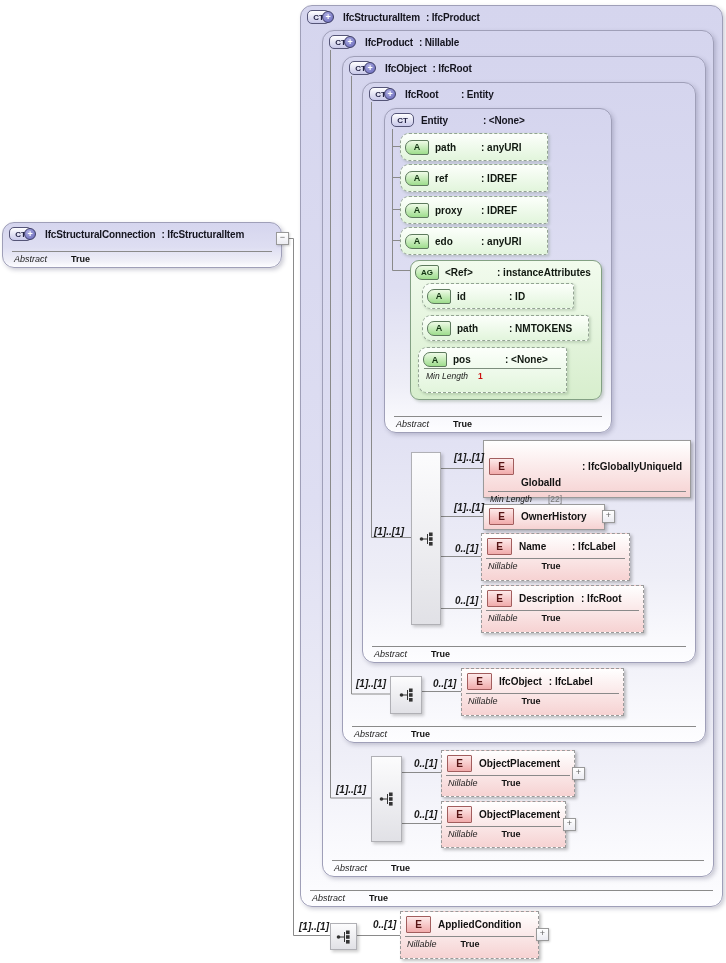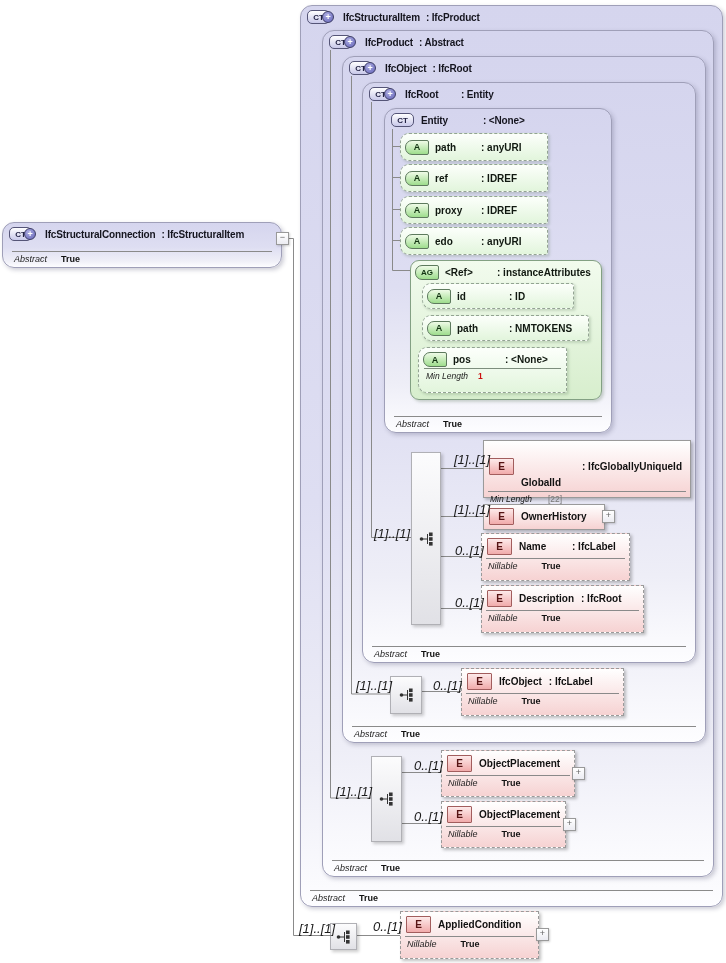--- a/index.html
+++ b/index.html
@@ -6,21 +6,21 @@
   .stage{position:relative;width:726px;height:963px;background:#fff;
          font-family:"Liberation Sans",sans-serif;overflow:hidden;}
 
   
   .ct-box{position:absolute;border:1px solid #9f9fb8;border-radius:12px;
           background:linear-gradient(180deg,#d5d5ee 0%,#dedef2 55%,#eeeef7 85%,#fdfdff 100%);
           box-shadow:2px 2px 4px rgba(90,90,120,.30);}
   .ct-head{display:flex;align-items:center;gap:6px;padding:4px 0 0 6px;
            font-size:10px;font-weight:bold;color:#15151f;letter-spacing:-0.15px;white-space:nowrap;}
   .ct-foot{position:absolute;left:9px;right:9px;bottom:3px;border-top:1px solid #8a8a8a;
-           padding:2px 0 0 2px;font-size:9px;display:flex;gap:14px;white-space:nowrap;}
+           padding:2px 0 0 2px;font-size:9px;display:flex;gap:24px;white-space:nowrap;}
   .lbl-i{font-style:italic;color:#222;font-weight:normal;}
   .val-b{font-weight:bold;color:#111;}
   .w50{min-width:50px;display:inline-block;}
   .w56{min-width:56px;display:inline-block;}
 
   
   .ct-icon{position:relative;display:inline-flex;width:30px;height:14px;flex:0 0 auto;}
   .ct-rect{width:21px;height:12px;border:1px solid #555577;border-radius:5px;
            background:linear-gradient(#ffffff,#c9c9ea);font-size:8px;font-weight:bold;color:#222244;
            display:flex;align-items:center;justify-content:center;}
@@ -69,21 +69,21 @@
   .nil-row{margin:1px 4px 0 4px;border-top:1px solid #8a8a8a;padding:2px 0 0 2px;
            font-size:9px;display:flex;gap:24px;}
 
   
   .seq-box{position:absolute;border:1px solid #b0b0b5;
            background:linear-gradient(180deg,#fcfcfd,#e1e1e6);
            box-shadow:2px 2px 3px rgba(0,0,0,.20);
            display:flex;align-items:center;justify-content:center;}
 
   
-  .card{position:absolute;font-size:13px;font-style:italic;font-weight:normal;color:#1a1a1a;white-space:nowrap;}
+  .card{position:absolute;font-size:10px;font-style:italic;font-weight:bold;color:#1a1a1a;white-space:nowrap;}
 
   
   .plus-box,.minus-box{position:absolute;width:11px;height:11px;border:1px solid #999;
            background:linear-gradient(#ffffff,#ececf2);color:#666;font-size:9px;line-height:9px;
            text-align:center;box-shadow:1px 1px 2px rgba(0,0,0,.18);}
 
   .wires{position:absolute;left:0;top:0;pointer-events:none;}
 </style>
 </head>
 <body>
@@ -120,21 +120,21 @@
     </div>
   </div>
 
   <div class="ct-box" style="left:322px;top:30px;width:390px;height:845px;">
     <div class="ct-head">
       <span class="ct-icon">
           <span class="ct-rect">CT</span>
           <span class="ct-ball">+</span>
         </span>
       <span>IfcProduct</span>
-      <span>: Abstract</span>
+      <span>: Nillable</span>
     </div>
     <div class="ct-foot">
       <span class="lbl-i">Abstract</span>
       <span class="val-b">True</span>
     </div>
   </div>
 
   <div class="ct-box" style="left:342px;top:56px;width:362px;height:685px;">
     <div class="ct-head">
       <span class="ct-icon">

